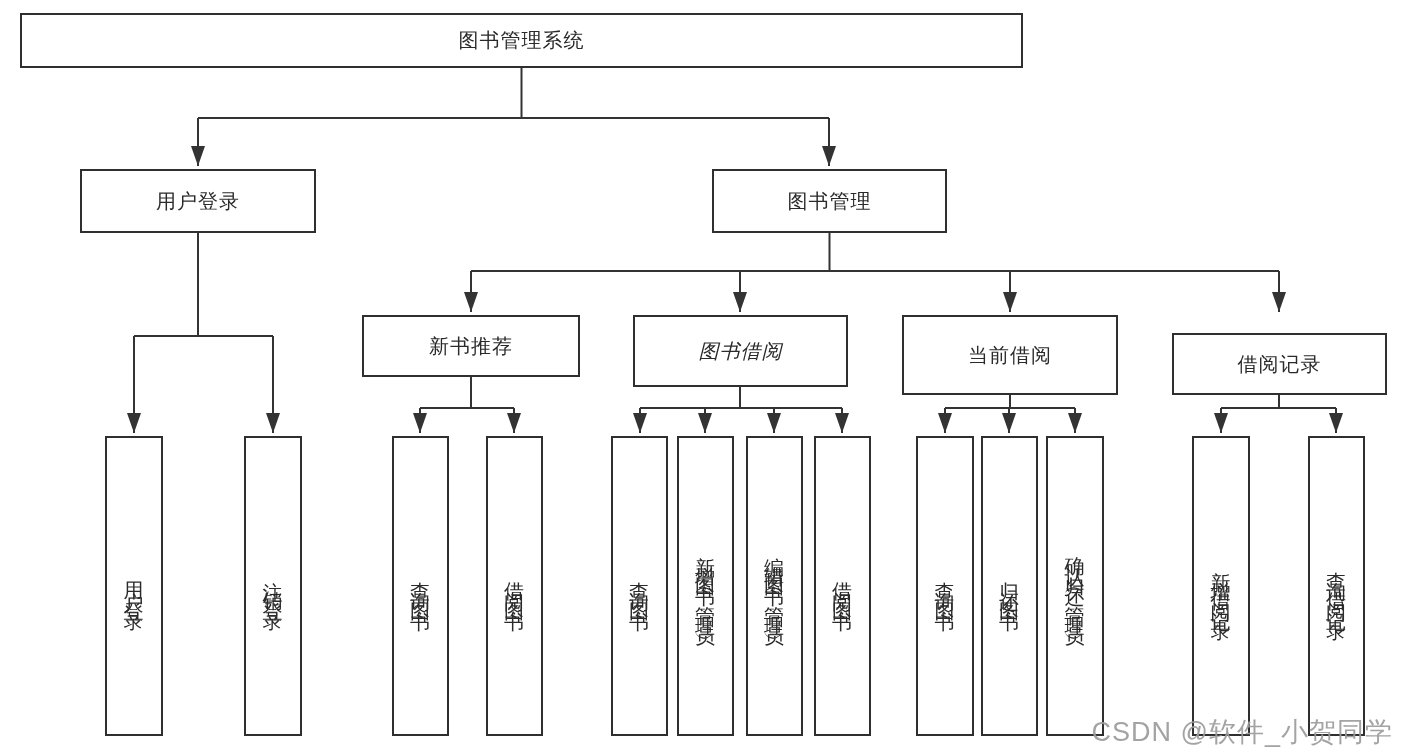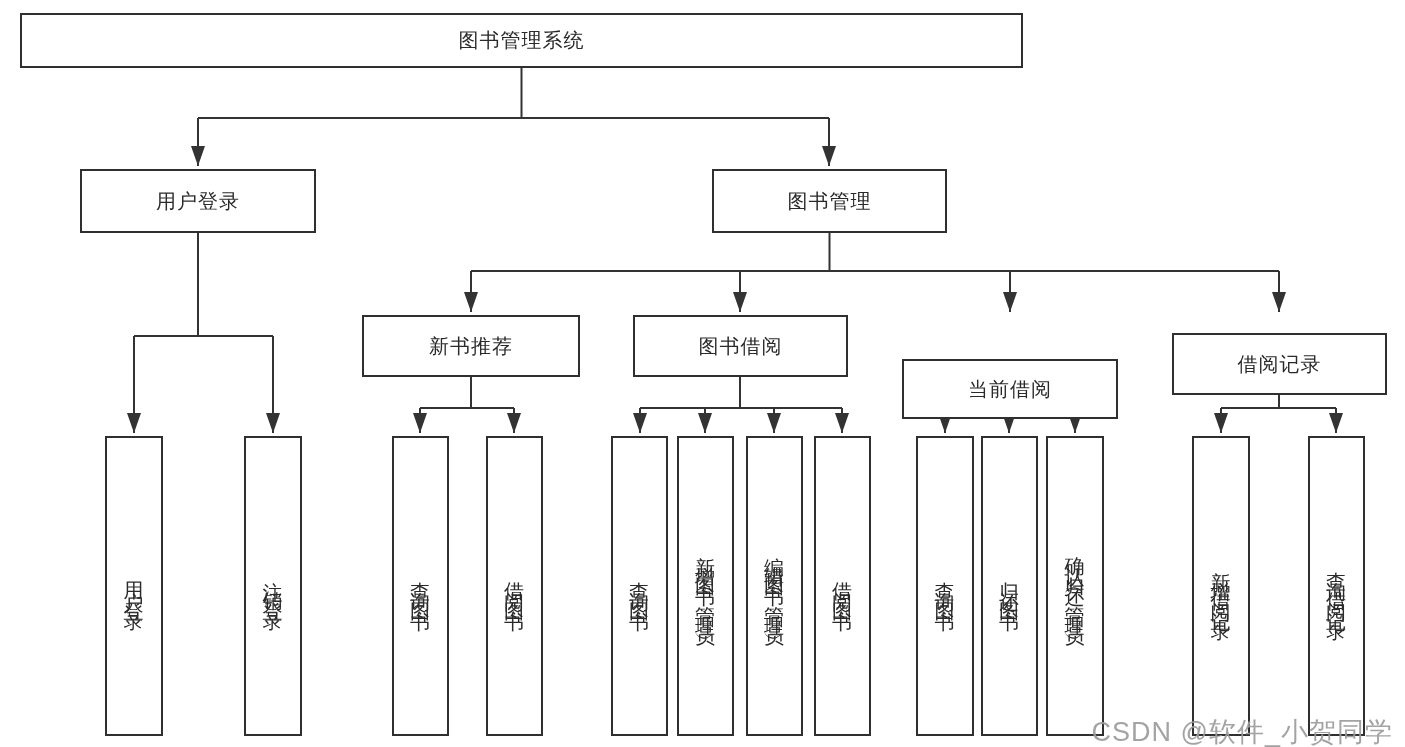--- a/index.html
+++ b/index.html
@@ -110,24 +110,24 @@
   <div class="node hbox" style="left:80px; top:169px; width:236px; height:64px;">
     <span>用户登录</span>
   </div>
   <div class="node hbox" style="left:712px; top:169px; width:235px; height:64px;">
     <span>图书管理</span>
   </div>
 
   <div class="node hbox" style="left:362px; top:315px; width:218px; height:62px;">
     <span>新书推荐</span>
   </div>
-  <div class="node hbox" style="left:633px; top:315px; width:215px; height:62px;">
+  <div class="node hbox" style="left:633px; top:315px; width:215px; height:72px;font-style:italic;">
     <span>图书借阅</span>
   </div>
-  <div class="node hbox" style="left:902px; top:315px; width:216px; height:60px;margin-top:44px;">
+  <div class="node hbox" style="left:902px; top:315px; width:216px; height:80px;">
     <span>当前借阅</span>
   </div>
   <div class="node hbox" style="left:1172px; top:333px; width:215px; height:62px;">
     <span>借阅记录</span>
   </div>
 
   <div class="node vbox" style="left:105px; top:436px; width:58px; height:300px;">
     <span class="vtext">用户登录</span>
   </div>
   <div class="node vbox" style="left:244px; top:436px; width:58px; height:300px;">

